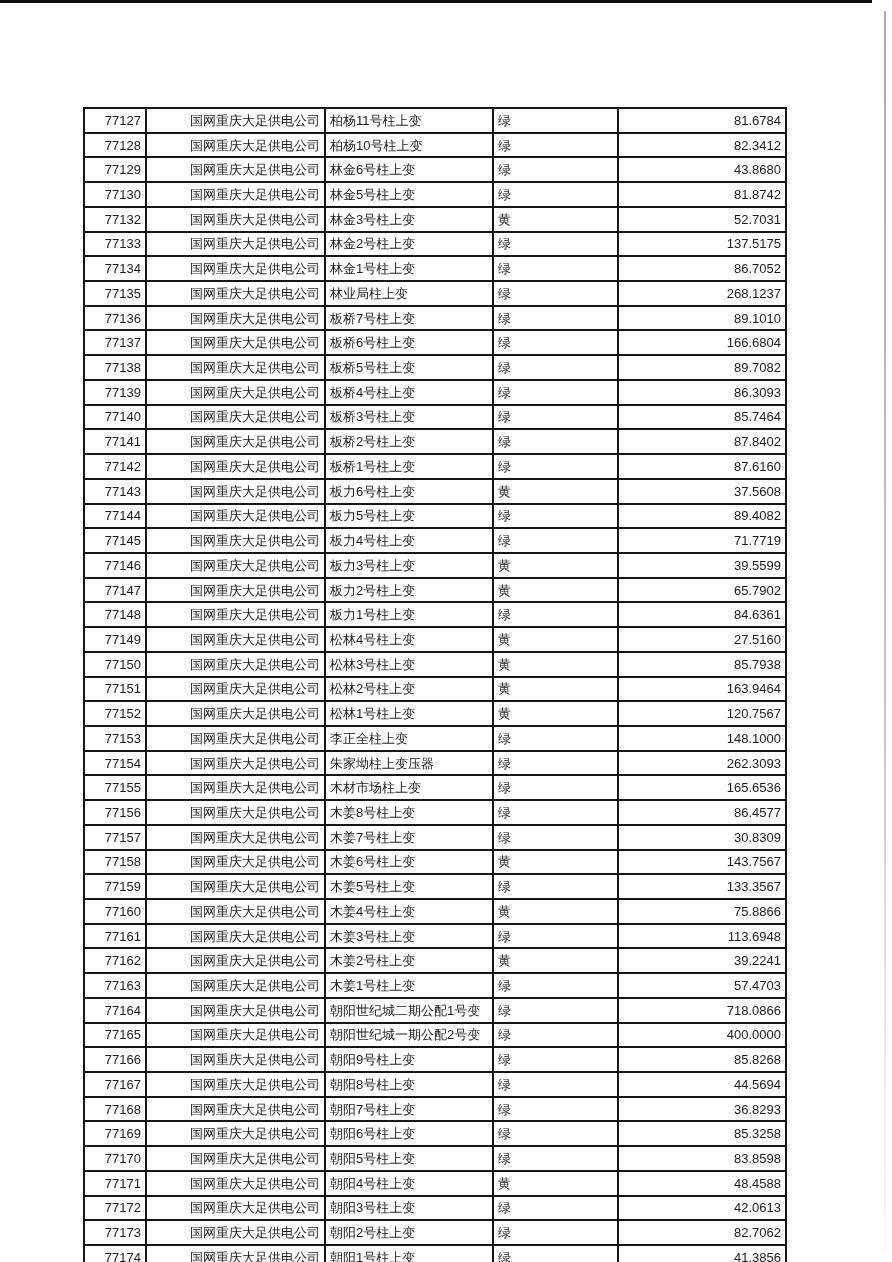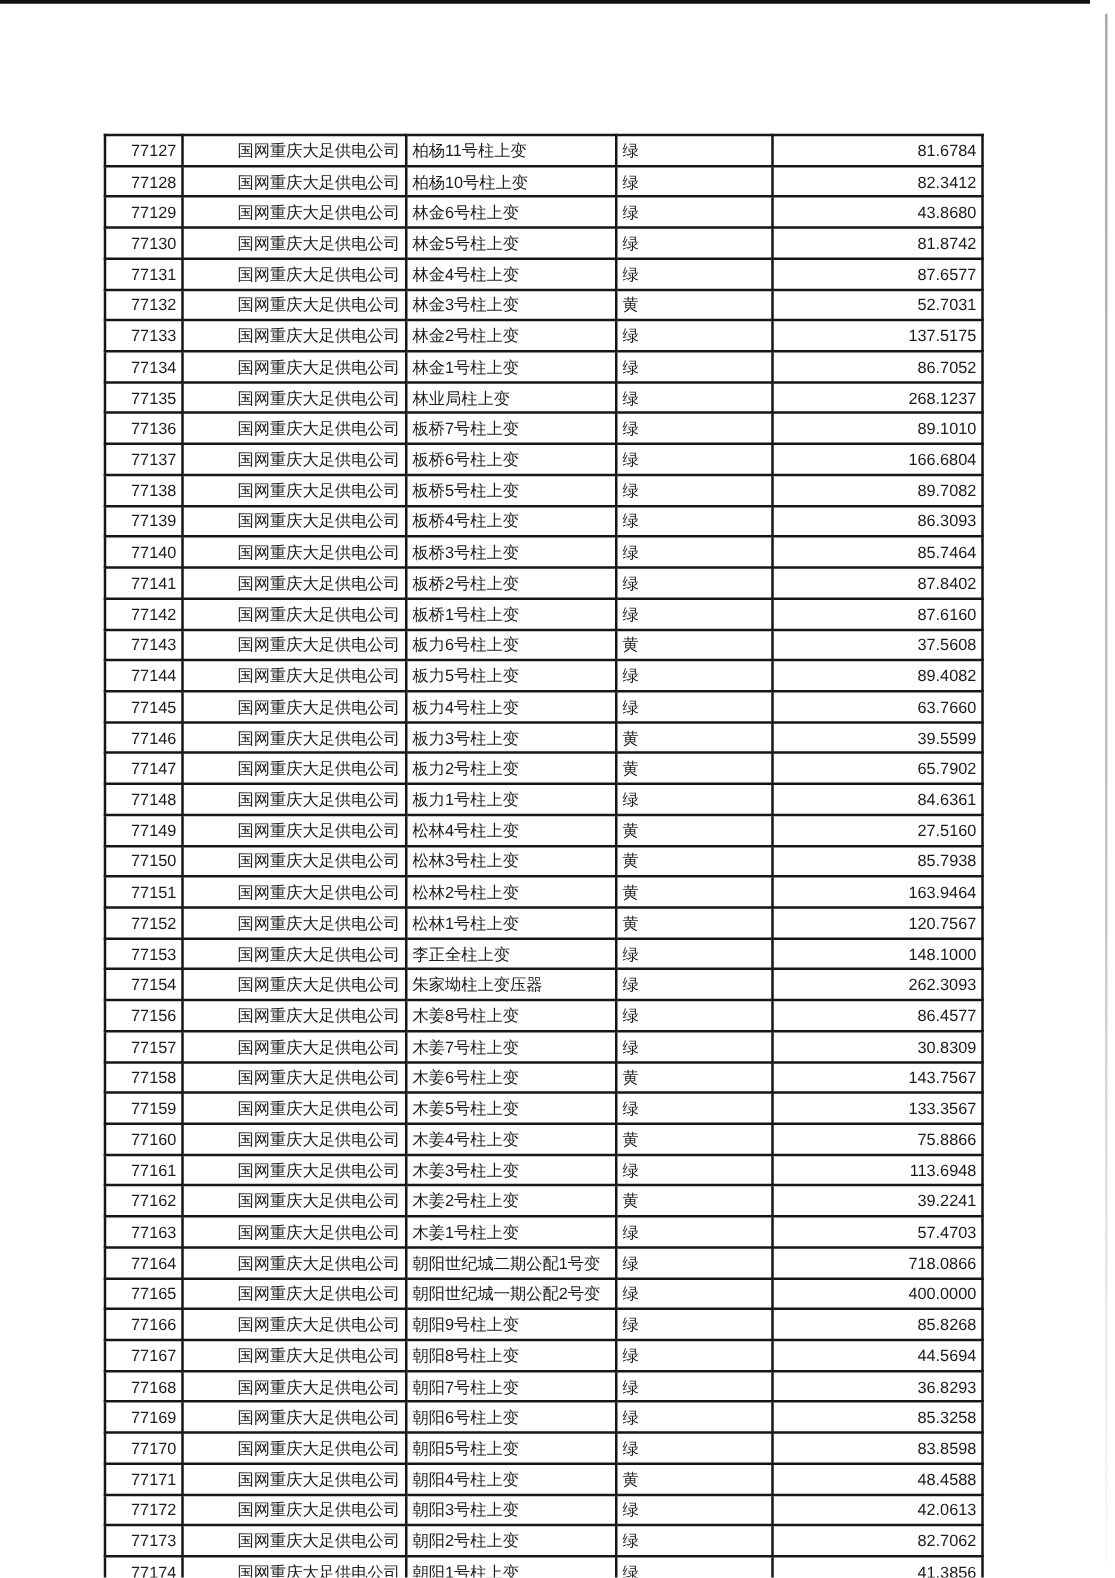--- a/index.html
+++ b/index.html
@@ -97,27 +97,20 @@
         <td class="col-4">43.8680</td>
       </tr>
       <tr>
         <td class="col-0">77130</td>
         <td class="col-1">国网重庆大足供电公司</td>
         <td class="col-2">林金5号柱上变</td>
         <td class="col-3">绿</td>
         <td class="col-4">81.8742</td>
       </tr>
       <tr>
-        <td class="col-0">77131</td>
-        <td class="col-1">国网重庆大足供电公司</td>
-        <td class="col-2">林金4号柱上变</td>
-        <td class="col-3">绿</td>
-        <td class="col-4">87.6577</td>
-      </tr>
-      <tr>
         <td class="col-0">77132</td>
         <td class="col-1">国网重庆大足供电公司</td>
         <td class="col-2">林金3号柱上变</td>
         <td class="col-3">黄</td>
         <td class="col-4">52.7031</td>
       </tr>
       <tr>
         <td class="col-0">77133</td>
         <td class="col-1">国网重庆大足供电公司</td>
         <td class="col-2">林金2号柱上变</td>
@@ -199,21 +192,21 @@
         <td class="col-1">国网重庆大足供电公司</td>
         <td class="col-2">板力5号柱上变</td>
         <td class="col-3">绿</td>
         <td class="col-4">89.4082</td>
       </tr>
       <tr>
         <td class="col-0">77145</td>
         <td class="col-1">国网重庆大足供电公司</td>
         <td class="col-2">板力4号柱上变</td>
         <td class="col-3">绿</td>
-        <td class="col-4">63.7660</td>
+        <td class="col-4">71.7719</td>
       </tr>
       <tr>
         <td class="col-0">77146</td>
         <td class="col-1">国网重庆大足供电公司</td>
         <td class="col-2">板力3号柱上变</td>
         <td class="col-3">黄</td>
         <td class="col-4">39.5599</td>
       </tr>
       <tr>
         <td class="col-0">77147</td>
@@ -263,20 +256,27 @@
         <td class="col-2">李正全柱上变</td>
         <td class="col-3">绿</td>
         <td class="col-4">148.1000</td>
       </tr>
       <tr>
         <td class="col-0">77154</td>
         <td class="col-1">国网重庆大足供电公司</td>
         <td class="col-2">朱家坳柱上变压器</td>
         <td class="col-3">绿</td>
         <td class="col-4">262.3093</td>
+      </tr>
+      <tr>
+        <td class="col-0">77155</td>
+        <td class="col-1">国网重庆大足供电公司</td>
+        <td class="col-2">木材市场柱上变</td>
+        <td class="col-3">绿</td>
+        <td class="col-4">165.6536</td>
       </tr>
       <tr>
         <td class="col-0">77156</td>
         <td class="col-1">国网重庆大足供电公司</td>
         <td class="col-2">木姜8号柱上变</td>
         <td class="col-3">绿</td>
         <td class="col-4">86.4577</td>
       </tr>
       <tr>
         <td class="col-0">77157</td>

